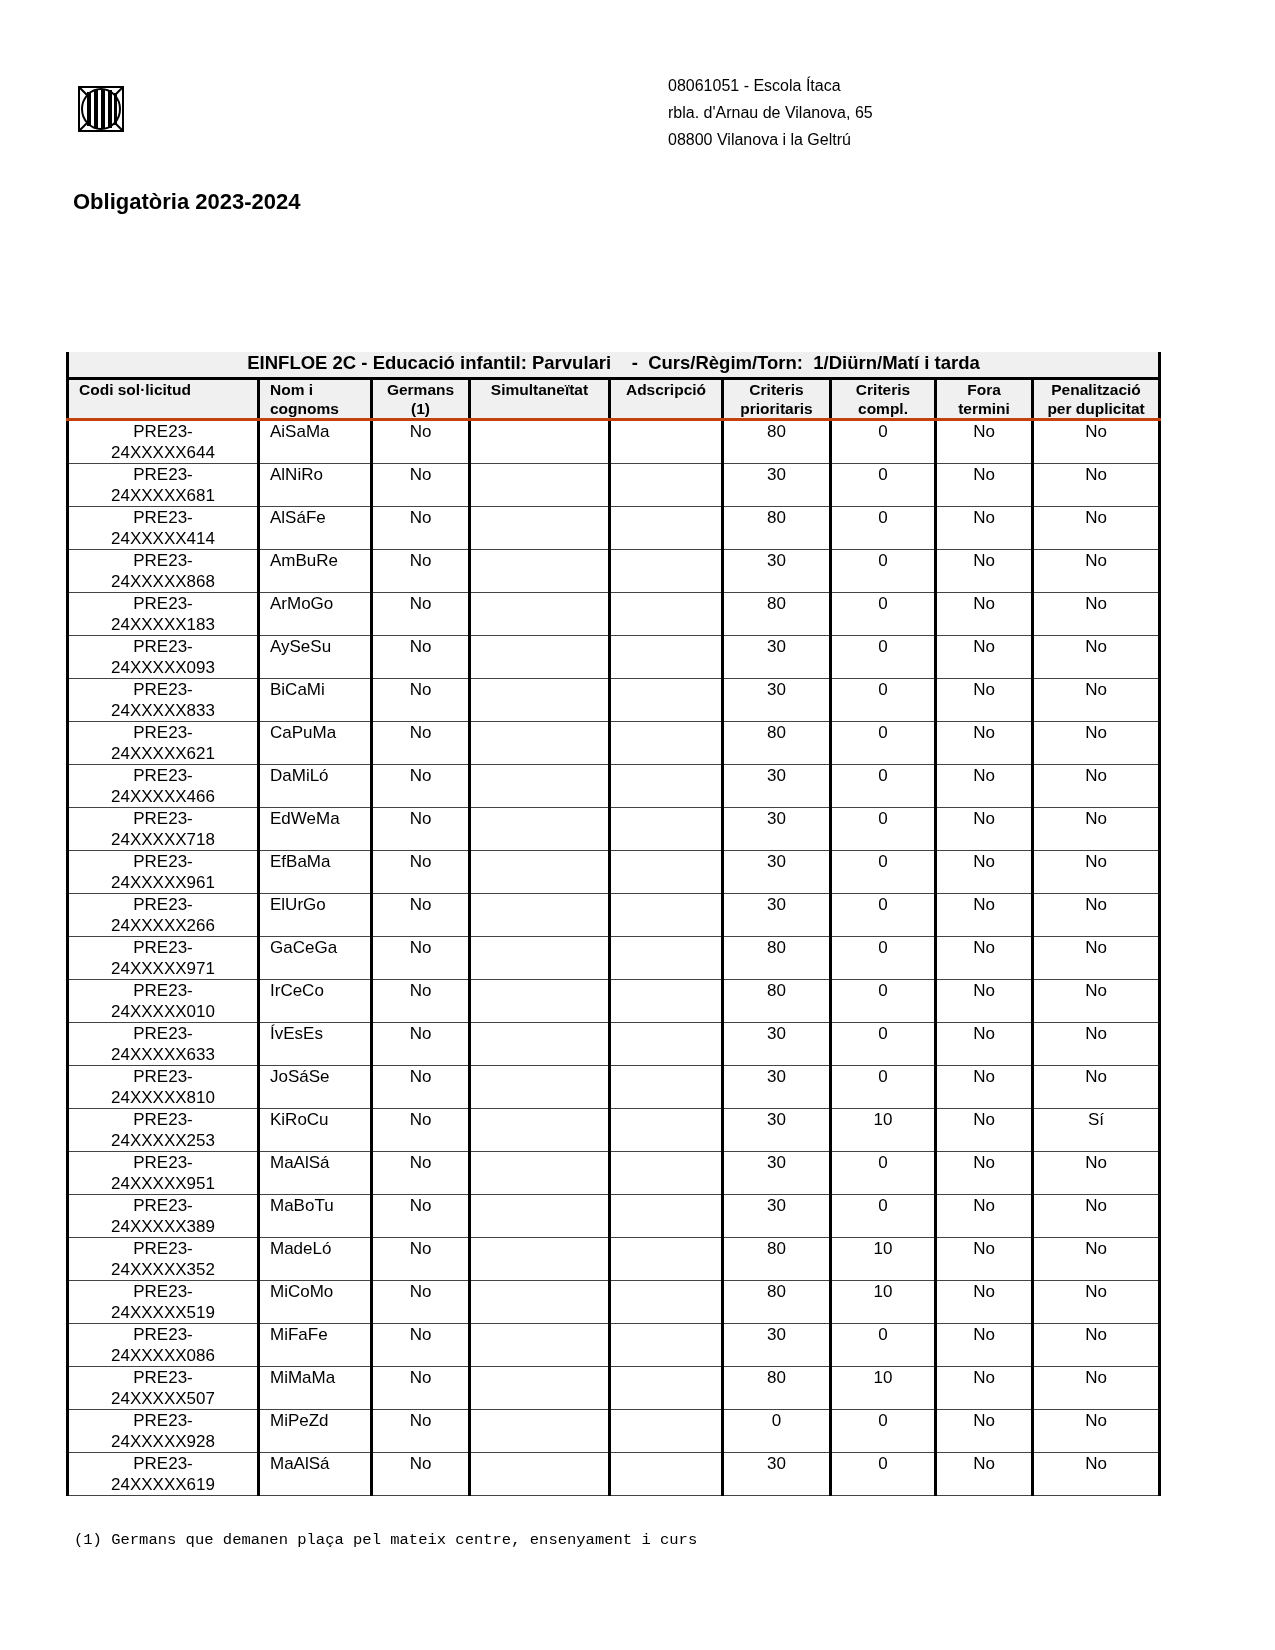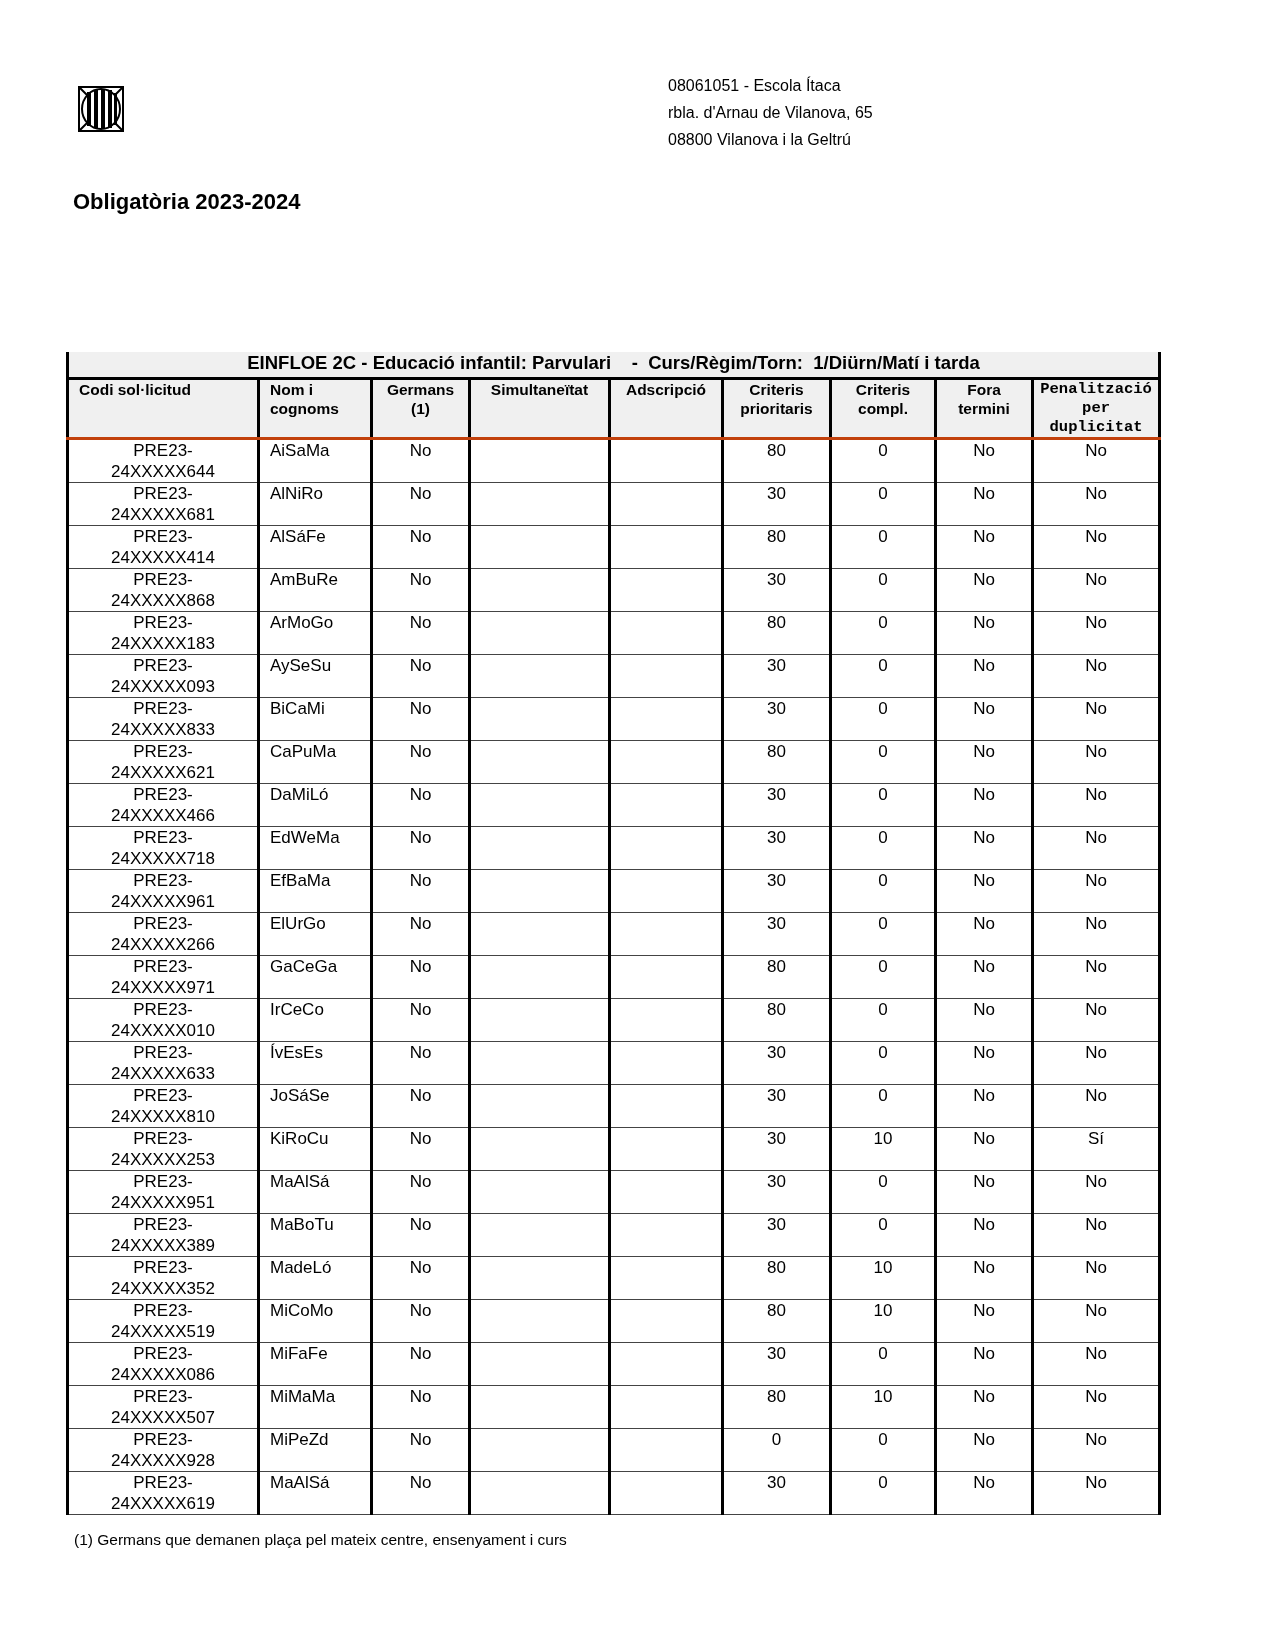--- a/index.html
+++ b/index.html
@@ -12,27 +12,27 @@
   .logo-text { line-height: 1.05; }
   .logo-line1 { font-size: 22px; font-weight: normal; }
   .logo-line2 { font-size: 22px; font-weight: bold; }
   .address { position: absolute; left: 662px; top: 72px; font-size: 16px; line-height: 27px; margin-left: 6px; }
   .title-block { position: absolute; left: 73px; top: 186px; font-size: 22px; font-weight: bold; line-height: 31px; width: 1120px; }
   .table-wrap { position: absolute; left: 66px; top: 352px; width: 1030px; }
   table { border-collapse: collapse; width: 100%; table-layout: fixed; font-size: 17px; }
   th, td { border: 1px solid #000; padding: 0 4px; vertical-align: top; }
   .group-row th { background: #f0f0f0; font-size: 18.5px; font-weight: bold; text-align: center; height: 25px; border-top: none; border-bottom: 3px solid #000; border-left: 3px solid #000; border-right: 3px solid #000; }
   .head-row th { background: #f0f0f0; font-size: 15.5px; font-weight: bold; text-align: center; line-height: 19px; height: 38px; border-bottom: 3px solid #c2410c; border-left: 3px solid #000; }
-  .head-row th:last-child { border-right: 3px solid #000; font-family: Liberation Mono, monospace; }
+  .head-row th:last-child { border-right: 3px solid #000; }
   .head-row th.left { text-align: left; padding-left: 10px; }
   td { height: 41px; line-height: 21px; font-size: 17px; border-left: 3px solid #000; border-bottom: 1px solid #444; }
   td:last-child { border-right: 3px solid #000; }
   td.center { text-align: center; }
   td.left { text-align: left; padding-left: 10px; }
-  .footnote { position: absolute; left: 74px; top: 1531px; font-size: 15.5px; }
+  .footnote { position: absolute; left: 74px; top: 1531px; font-size: 15.5px; font-family: Liberation Mono, monospace; }
 </style>
 </head>
 <body>
 
 <div class="logo">
   <svg class="logo-emblem" viewBox="0 0 46 46">
     <rect x="1" y="1" width="44" height="44" fill="none" stroke="#000" stroke-width="2"></rect>
     <path d="M1 1 L9 9 M45 1 L37 9 M1 45 L9 37 M45 45 L37 37" stroke="#000" stroke-width="2"></path>
     <ellipse cx="23" cy="23" rx="19" ry="20" fill="#fff" stroke="#000" stroke-width="2"></ellipse>
     <rect x="9" y="6" width="4" height="34" fill="#000"></rect>

